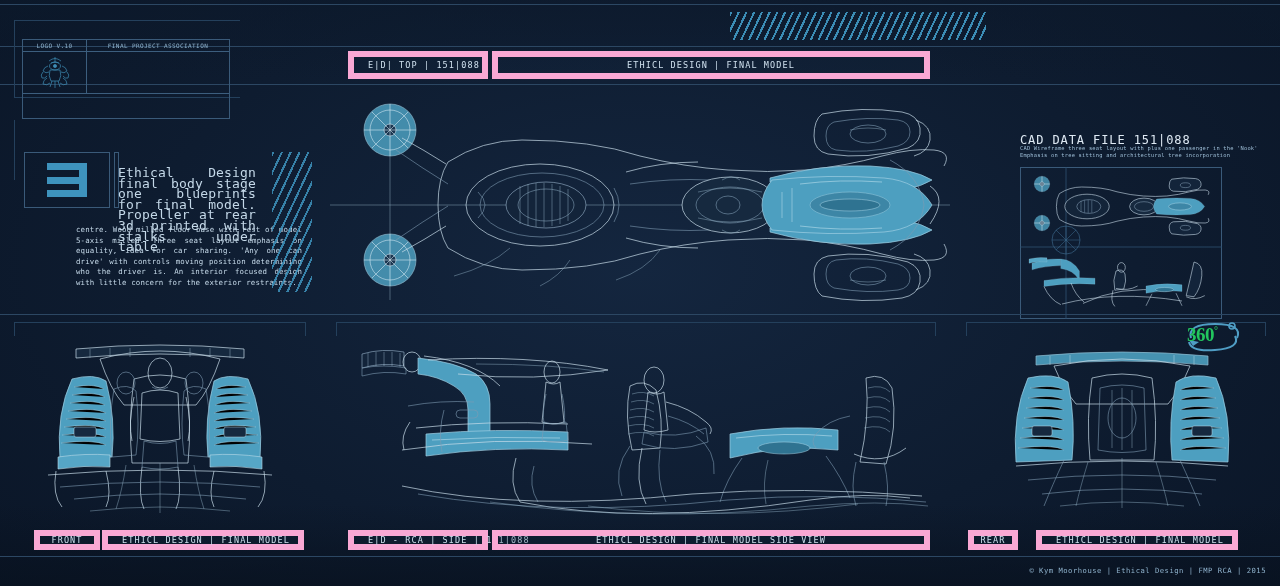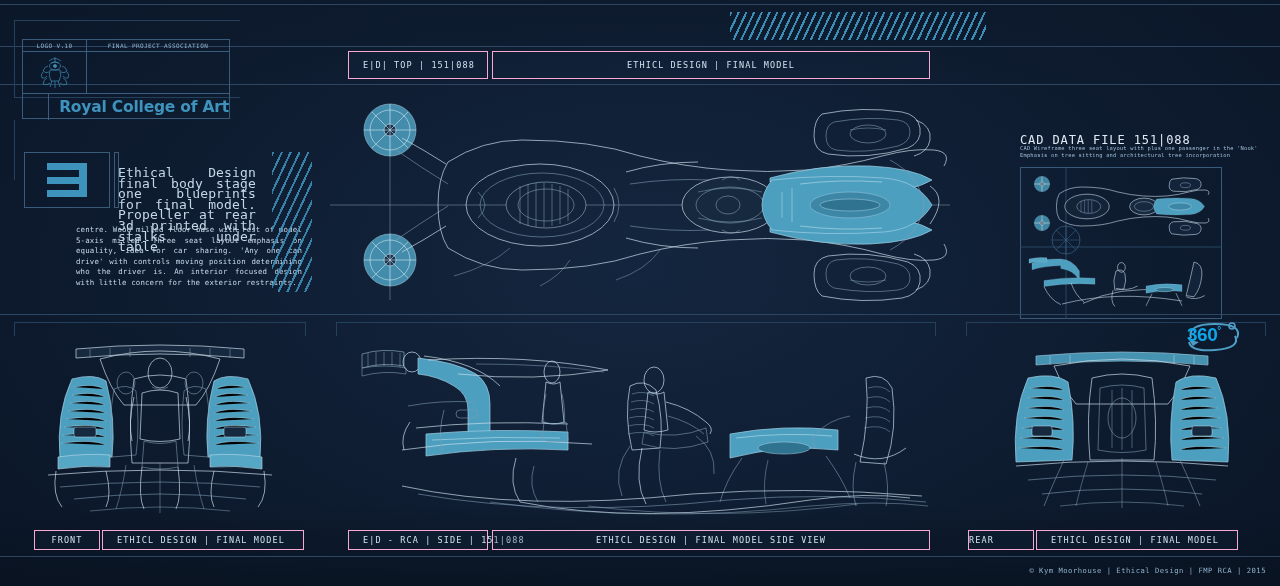--- a/index.html
+++ b/index.html
@@ -29,21 +29,21 @@
 
   .boxline{ position:absolute; border:1px solid #3a5a79; }
   .tiny{ font-size:6px; letter-spacing:.4px; color:#8fb2cc; }
   .lbl{ font-size:8.5px; letter-spacing:1.1px; color:#cfe0ee; white-space:nowrap; }
 
   
   #top-rule-1{ left:0; top:4px; width:1280px; }
   #top-rule-2{ left:0; top:46px; width:1280px; }
   #top-rule-3{ left:0; top:84px; width:1280px; }
   .cell{
-    position:absolute; border:1px solid #f9a8d4; display:flex; align-items:center;
+    position:absolute; border:6px solid #f9a8d4; display:flex; align-items:center;
     background:rgba(20,40,64,.25);
   }
   .cell .txt{ padding:0 14px; }
 
   
   #logo-block{ left:22px; top:39px; width:208px; height:80px; }
   #logo-block .row1{ position:absolute; left:0; top:0; width:100%; height:12px; border-bottom:1px solid #3c5e7e; display:flex; }
   #logo-block .row1 .c1{ width:64px; border-right:1px solid #3c5e7e; display:flex; align-items:center; justify-content:center; }
   #logo-block .row1 .c2{ flex:1; display:flex; align-items:center; justify-content:center; }
   #logo-block .row2{ position:absolute; left:0; top:12px; width:100%; height:42px; border-bottom:1px solid #3c5e7e; display:flex; }
@@ -118,30 +118,30 @@
 
   
   #cad-title{ position:absolute; left:1020px; top:133px; font-size:12px; letter-spacing:.9px; color:#dfeaf4; }
   #cad-sub{ position:absolute; left:1020px; top:145px; width:250px; font-size:5.4px; line-height:7.4px; color:#9dbdd6; letter-spacing:.2px; }
   #cad-frame{ left:1020px; top:167px; width:202px; height:152px; border-color:#3a5a79; }
 
   
   #badge-360{ position:absolute; left:1183px; top:320px; width:62px; height:34px; }
   #badge-360 .t{
     position:absolute; left:4px; top:4px;
-    font-family:Liberation Sans, sans-serif;
-    font-size:19px; font-weight:700; color:#0ea5e9; letter-spacing:-.5px;
+    font-family:Liberation Serif, serif;
+    font-size:19px; font-weight:700; color:#22c55e; letter-spacing:-.5px;
   }
 
   
   #bar-front-code{ left:34px; top:530px; width:66px; height:20px; justify-content:center; }
   #bar-front-title{ left:102px; top:530px; width:202px; height:20px; }
   #bar-side-code{ left:348px; top:530px; width:140px; height:20px; }
   #bar-side-title{ left:492px; top:530px; width:438px; height:20px; justify-content:center; }
-  #bar-rear-code{ left:968px; top:530px; width:66px; height:20px; justify-content:flex-start; }
+  #bar-rear-code{ left:968px; top:530px; width:50px; height:20px; justify-content:center; }
   #bar-rear-title{ left:1036px; top:530px; width:202px; height:20px; }
 
   #copyright{ position:absolute; right:14px; top:566px; font-size:7.2px; letter-spacing:.5px; color:#8fb2cc; }
 
   
   .draw{ position:absolute; }
   .draw svg{ display:block; overflow:visible; }
   .ln{ fill:none; stroke:#c9dcea; stroke-width:.7; vector-effect:non-scaling-stroke; }
   .ln-d{ fill:none; stroke:#7d9ab2; stroke-width:.6; }
   .fillblue{ fill:#4d9fc0; stroke:#9fcfe2; stroke-width:.7; }
@@ -187,26 +187,20 @@
           <path d="M12 24 q-4 2 -4 6 q4 2 7 -1"></path>
           <path d="M28 24 q4 2 4 6 q-4 2 -7 -1"></path>
           <path d="M17 27 l-2 6 M23 27 l2 6"></path>
           <path d="M20 27 l0 7"></path>
           <circle cx="20" cy="12" r="1.6" fill="#3e8cb4"></circle>
           <path d="M16 9 q4 -2 8 0"></path>
         </g>
       </svg>
     </div>
     <div class="c2"></div>
-  </div>
-  <div class="row3">
-    <div class="c1"></div>
-    <div class="c2">
-        <span id="rca-wordmark">Royal College of Art</span>
-      </div>
   </div>
 </div>
 
 <div class="cell" id="cell-top-code">
   <span class="txt lbl">E|D| TOP | 151|088</span>
 </div>
 <div class="cell" id="cell-top-title">
   <span class="lbl">ETHICL DESIGN | FINAL MODEL</span>
 </div>
 

